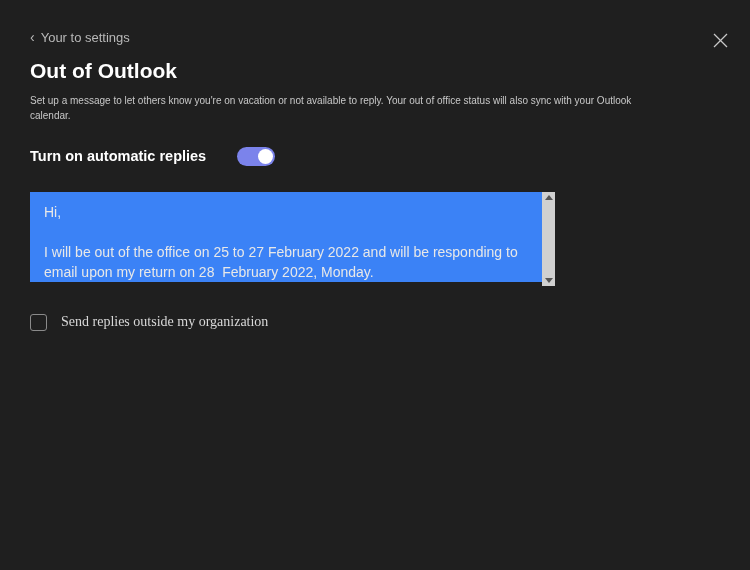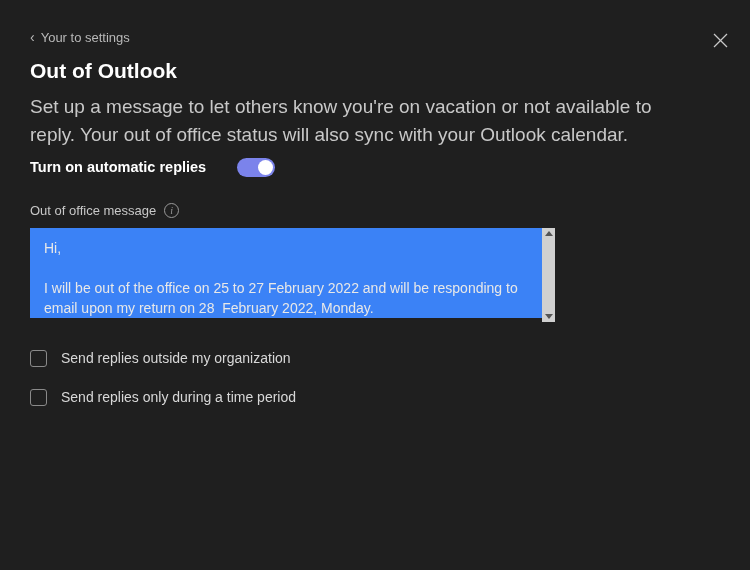--- a/index.html
+++ b/index.html
@@ -32,25 +32,25 @@
       font-size: 14px;
       line-height: 1;
     }
     .page-title {
       font-size: 21px;
       font-weight: 600;
       color: #ffffff;
       margin-bottom: 10px;
     }
     .description {
-      font-size: 19px;
+      font-size: 10px;
       color: #c8c8c8;
       line-height: 1.5;
       max-width: 630px;
-      margin-bottom: 8px;
+      margin-bottom: 24px;
     }
     .toggle-row {
       display: flex;
       align-items: center;
       gap: 31px;
       margin-bottom: 26px;
     }
     .toggle-label {
       font-size: 14.5px;
       font-weight: 600;
@@ -151,20 +151,21 @@
     .checkbox {
       width: 17px;
       height: 17px;
       border: 1.5px solid #8a8a8a;
       border-radius: 3px;
       background: transparent;
     }
     .checkbox-label {
       font-size: 14px;
       color: #d8d8d8;
+      font-family: Liberation Serif, serif;
     }
     .close-btn {
       position: absolute;
       top: 28px;
       right: 18px;
       width: 24px;
       height: 24px;
       cursor: pointer;
       display: flex;
       align-items: center;
@@ -188,44 +189,36 @@
 
   <p class="description">Set up a message to let others know you're on vacation or not available to reply. Your out of office status will also sync with your Outlook calendar.</p>
 
   <div class="toggle-row">
     <span class="toggle-label">Turn on automatic replies</span>
     <div class="toggle">
       <div class="toggle-knob"></div>
     </div>
   </div>
 
-  <div class="field-label-row">
-    <span class="field-label">Out of office message</span>
-    <span class="info-icon">i</span>
-  </div>
 
   <div class="message-box-wrap">
     <textarea class="message-box" style="">Hi,
 
 I will be out of the office on 25 to 27 February 2022 and will be responding to email upon my return on 28  February 2022, Monday.</textarea>
     <div class="scrollbar">
       <div class="scroll-arrow up"></div>
       <div class="scroll-arrow down"></div>
     </div>
   </div>
 
   <div class="checkbox-row">
     <div class="checkbox"></div>
     <span class="checkbox-label">Send replies outside my organization</span>
   </div>
 
-  <div class="checkbox-row">
-    <div class="checkbox"></div>
-    <span class="checkbox-label">Send replies only during a time period</span>
-  </div>
 </div>
 
 <div class="close-btn">
   <svg width="15" height="15" viewBox="0 0 15 15">
     <line x1="1" y1="1" x2="14" y2="14"></line>
     <line x1="14" y1="1" x2="1" y2="14"></line>
   </svg>
 </div>
 
 </body></html>

